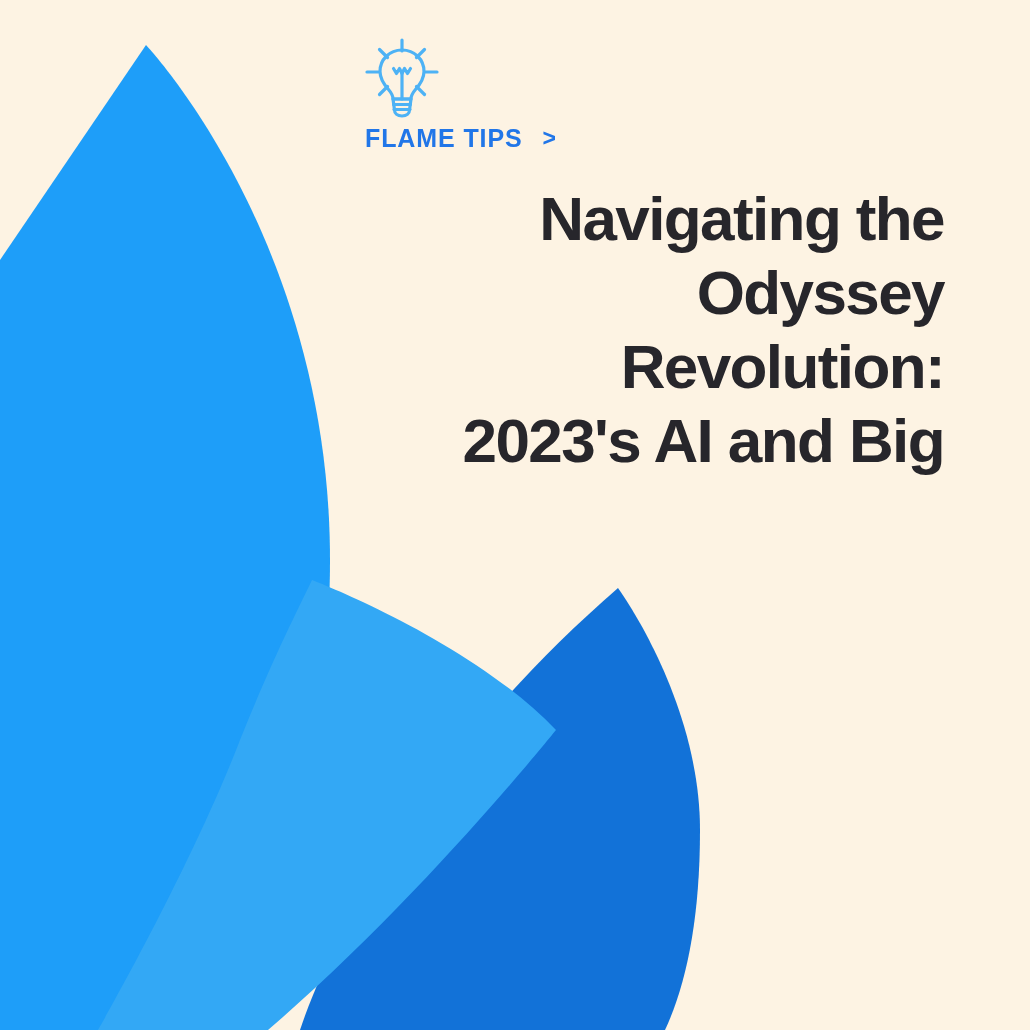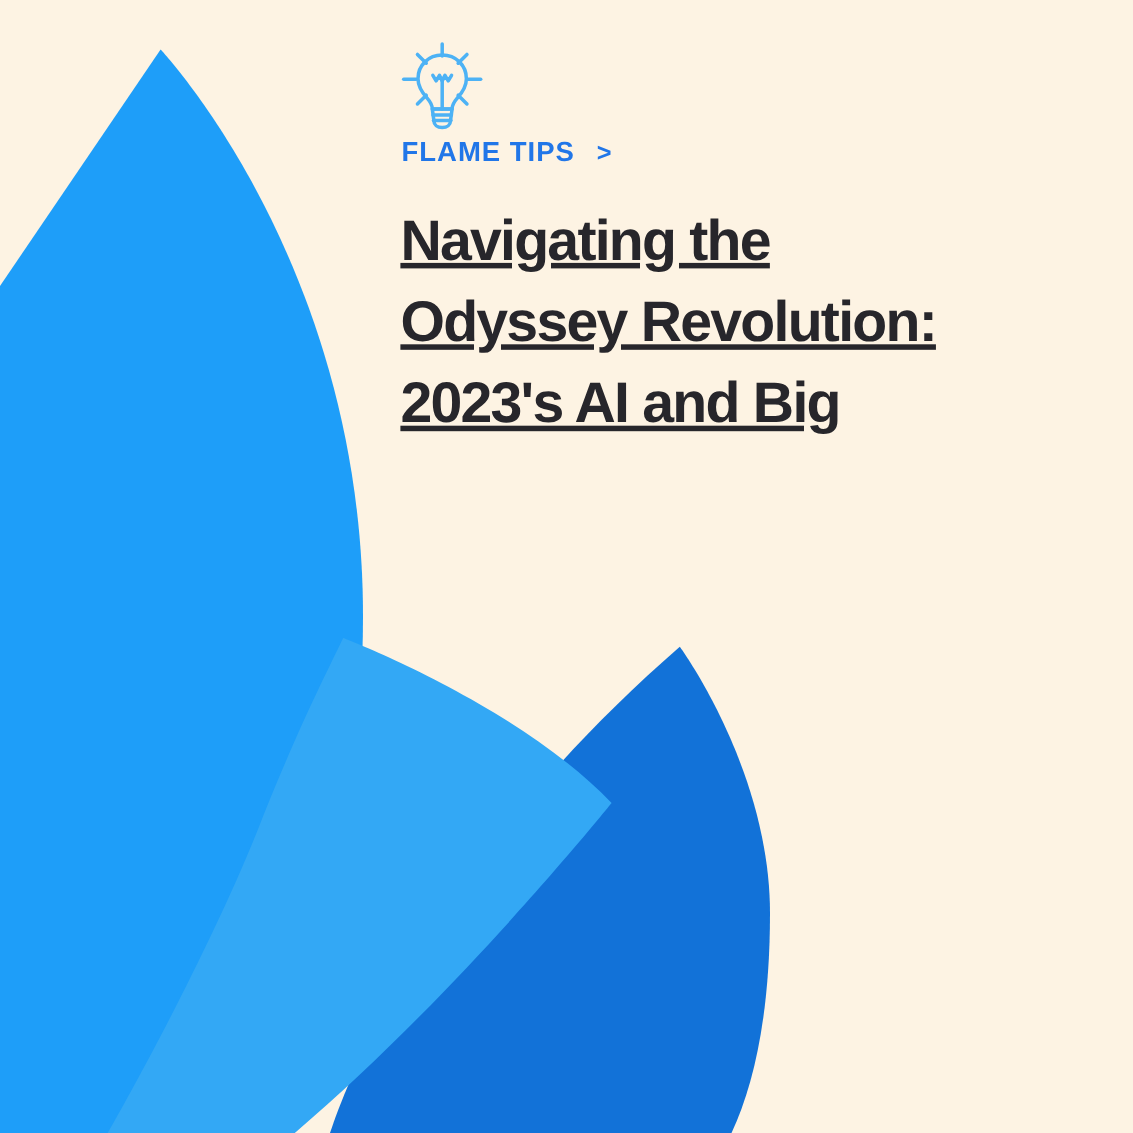--- a/index.html
+++ b/index.html
@@ -29,20 +29,21 @@
     pointer-events: none;
   }
 
   
   .content {
     position: absolute;
     left: 364px;
     top: 0;
     width: 600px;
     height: 1030px;
+    text-align: right;
   }
 
   .bulb-wrap {
     position: absolute;
     left: 0;
     top: 38px;
     width: 76px;
     height: 82px;
   }
 
@@ -71,26 +72,25 @@
     margin: 0 20px;
   }
 
   .title {
     position: absolute;
     left: 0;
     top: 182px;
     width: 580px;
     margin: 0;
     font-family: "Liberation Sans", sans-serif;
-    font-size: 52px;
+    font-size: 62px;
     font-weight: 700;
     line-height: 74px;
     letter-spacing: -1.6px;
     color: #27262b;
-    text-decoration: underline;
   }
   .title .tline { display: block; }
 </style>
 </head>
 <body>
 
 <div class="card">
 
   <svg class="shapes" viewBox="0 0 1030 1030" width="1030" height="1030" xmlns="http://www.w3.org/2000/svg">
 

